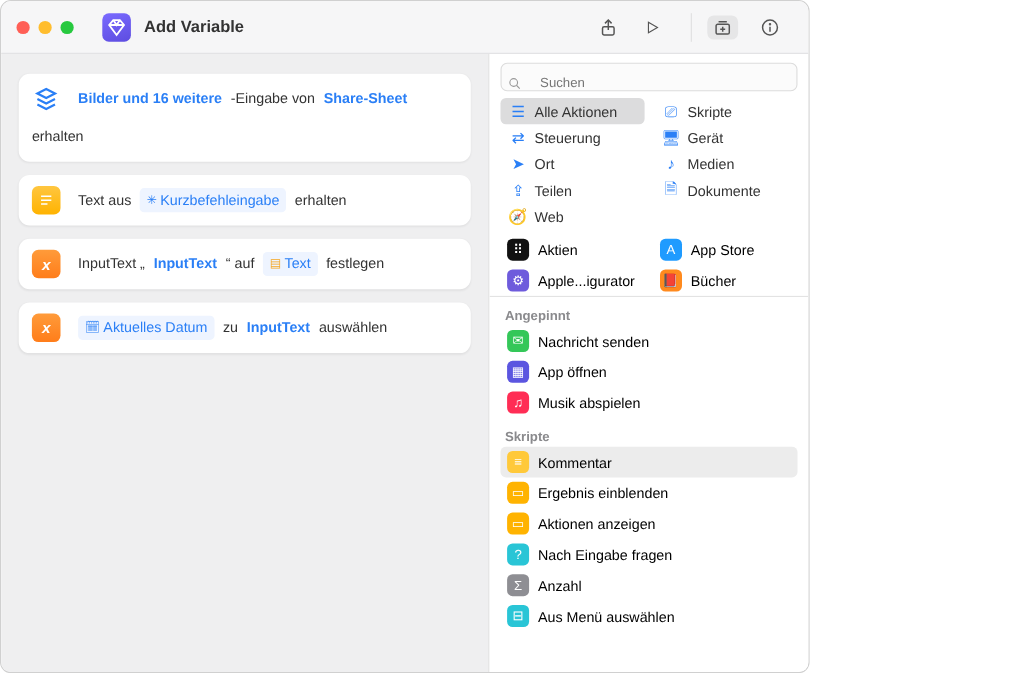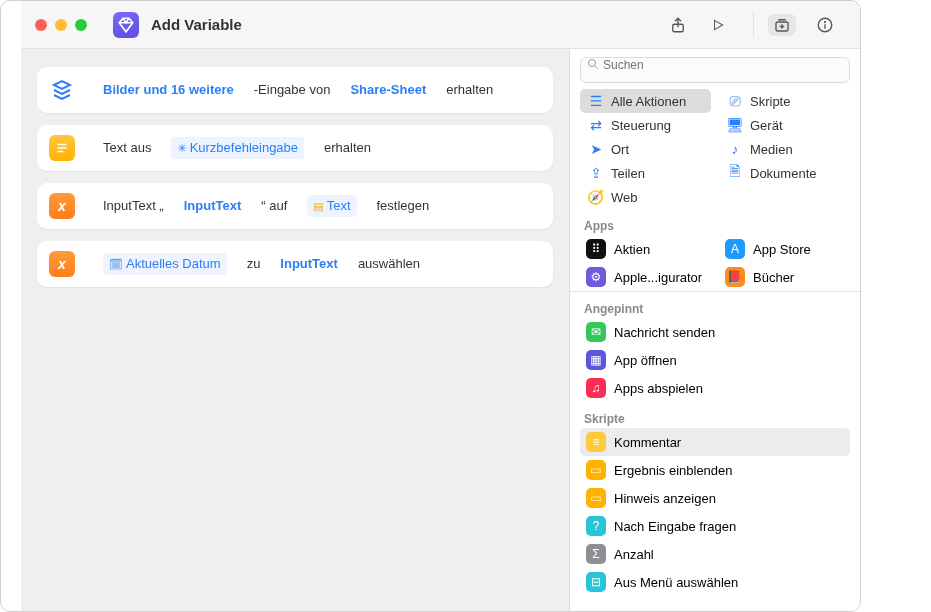--- a/index.html
+++ b/index.html
@@ -5,28 +5,27 @@
 * { box-sizing: border-box; margin: 0; padding: 0; }
 body {
   font-family: -apple-system, BlinkMacSystemFont, "Segoe UI", Helvetica, Arial, sans-serif;
   font-size: 13px;
   background: #fff;
   width: 931px;
   height: 612px;
   overflow: hidden;
 }
 .window {
-  width: 861px;
+  width: 736px;
   height: 612px;
   border: 1px solid #d0d0d0;
   border-radius: 10px;
   overflow: hidden;
   display: flex;
   flex-direction: column;
-  padding-left: 20px;
 }
 .titlebar {
   height: 48px;
   background: #f6f6f7;
   border-bottom: 1px solid #e2e2e3;
   display: flex;
   align-items: center;
   padding: 0 14px;
   gap: 12px;
 }
@@ -54,21 +53,21 @@
   overflow-y: auto;
   border-right: 1px solid #e0e0e0;
 }
 .card {
   background: #fff;
   border-radius: 10px;
   padding: 10px 12px;
   margin-bottom: 12px;
   box-shadow: 0 1px 2px rgba(0,0,0,0.06);
 }
-.row { display: flex; align-items: center; flex-wrap: wrap; gap: 20px; line-height: 26px; }
+.row { display: flex; align-items: center; flex-wrap: wrap; gap: 8px; line-height: 26px; }
 .action-icon {
   width: 26px; height: 26px; border-radius: 6px; margin-right: 8px;
   display: inline-flex; align-items: center; justify-content: center; color: #fff; font-size: 14px; flex-shrink:0;
 }
 .ic-blue-outline { background:#fff; border:none; color:#2a7ff6; }
 .ic-blue-outline svg { stroke:#2a7ff6; }
 .ic-yellow { background: linear-gradient(#ffc640,#ffb300); }
 .ic-orange { background: linear-gradient(#ff9b3a,#ff7d1a); }
 .token {
   display: inline-flex; align-items: center; gap: 3px;
@@ -79,21 +78,21 @@
 .token.boxed { background:#eef4ff; }
 .token .ticon { font-size: 11px; }
 .subtle { color: #777; margin: 8px 0 6px 4px; display:block; }
 .txt { color:#333; font-weight:500;}
 .sidebar {
   width: 290px; background: #fff; display: flex; flex-direction: column; overflow: hidden;
 }
 .searchwrap { padding: 8px 10px 6px; }
 .search {
   width: 100%; height: 26px; border: 1px solid #dcdcdc; border-radius: 6px;
-  background: #fbfbfb; display:flex; align-items:flex-start; padding:0 6px; gap:4px; color:#999;
+  background: #fbfbfb; display:flex; align-items:flex-end; padding:0 6px; gap:17px; color:#999;
 }
 .search input { border:none; outline:none; background:transparent; flex:1; font-size:12px; color:#333;}
 .catgrid {
   display: grid; grid-template-columns: 1fr 1fr; padding: 0 10px 4px; gap: 0 8px;
 }
 .cat {
   display: flex; align-items: center; gap: 7px; padding: 4px 8px; border-radius: 5px;
   color: #333; font-size: 13px; cursor:default;
 }
 .cat.selected { background: #dcdcdd; }
@@ -270,21 +269,20 @@
         <div class="cat">
             <span class="cicon">🗎</span>
             <span>Dokumente</span>
           </div>
         <div class="cat">
             <span class="cicon">🧭</span>
             <span>Web</span>
           </div>
       </div>
 
-      <div class="section-label">Apps</div>
       <div class="appsrow">
         <div class="litem">
             <span class="abox" style="background:#111">⠿</span>
             <span>Aktien</span>
           </div>
         <div class="litem">
             <span class="abox" style="background:#1f9bff">A</span>
             <span>App Store</span>
           </div>
         <div class="litem">
@@ -303,37 +301,37 @@
           <div class="litem">
               <span class="abox" style="background:#34c759">✉</span>
               <span>Nachricht senden</span>
             </div>
           <div class="litem">
               <span class="abox" style="background:#5b55e0">▦</span>
               <span>App öffnen</span>
             </div>
           <div class="litem">
               <span class="abox" style="background:#ff2d55">♫</span>
-              <span>Apps abspielen</span>
+              <span>Musik abspielen</span>
             </div>
         </div>
 
         <div class="section-label">Skripte</div>
         <div class="list nosc">
           <div class="litem selected">
               <span class="abox" style="background:#ffc93a">≡</span>
               <span>Kommentar</span>
             </div>
           <div class="litem">
               <span class="abox" style="background:#ffb300">▭</span>
               <span>Ergebnis einblenden</span>
             </div>
           <div class="litem">
               <span class="abox" style="background:#ffb300">▭</span>
-              <span>Hinweis anzeigen</span>
+              <span>Aktionen anzeigen</span>
             </div>
           <div class="litem">
               <span class="abox" style="background:#29c5d6">?</span>
               <span>Nach Eingabe fragen</span>
             </div>
           <div class="litem">
               <span class="abox" style="background:#8e8e93">Σ</span>
               <span>Anzahl</span>
             </div>
           <div class="litem">

